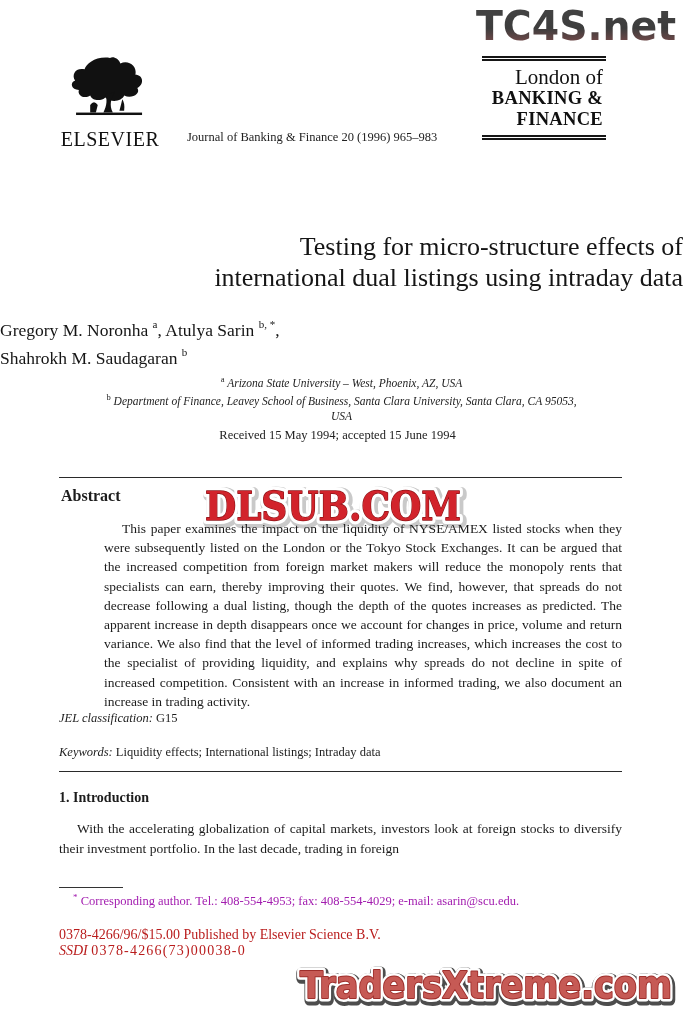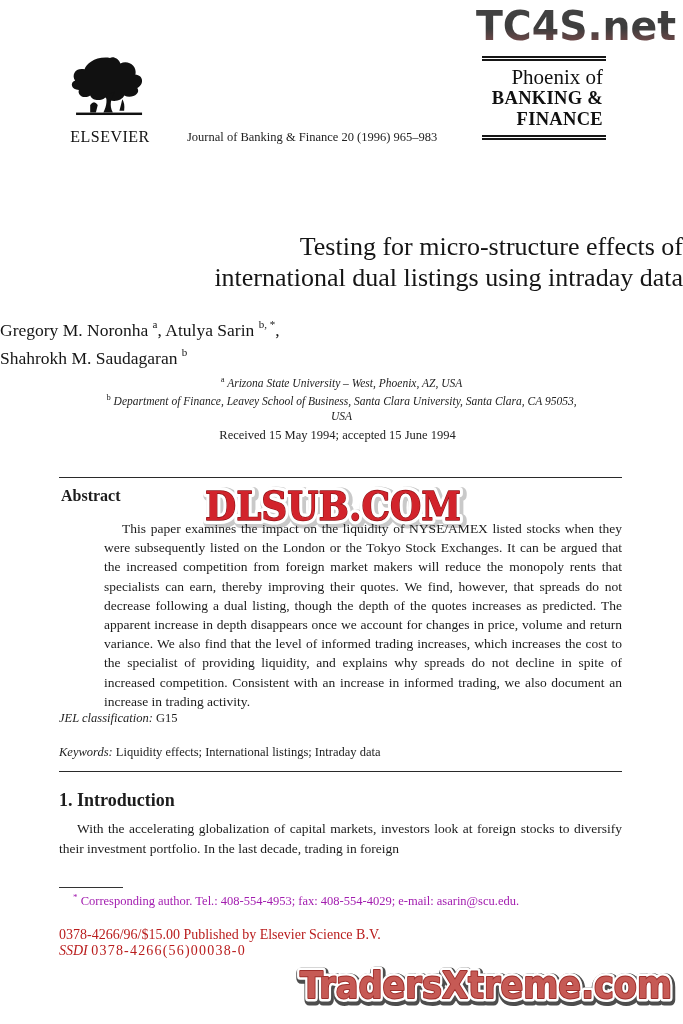--- a/index.html
+++ b/index.html
@@ -4,21 +4,21 @@
 <style>
   html,body{margin:0;padding:0;}
   body{
     width:683px;height:1024px;background:#ffffff;position:relative;
     font-family:"Liberation Serif", serif;color:#1c1c1c;overflow:hidden;
   }
   .abs{position:absolute;}
 
   
   .elsevier-block{left:60px;top:56px;width:100px;text-align:center;}
-  .elsevier-name{font-size:16px;letter-spacing:.5px;margin-top:2px;color:#111;}
+  .elsevier-name{font-size:20px;letter-spacing:.5px;margin-top:2px;color:#111;}
   .journal-citation{left:187px;top:130px;font-size:12.5px;color:#222;}
   .masthead{
     left:482px;top:56px;width:121px;
     border-top:5px double #161616;border-bottom:5px double #161616;
     padding:5px 3px 6px 0;text-align:right;color:#101010;
   }
   .masthead-l1{font-size:21px;line-height:22px;}
   .masthead-l2{font-size:18.5px;font-weight:bold;line-height:21px;letter-spacing:.3px;}
   .masthead-l3{font-size:18.5px;font-weight:bold;line-height:20px;letter-spacing:.3px;}
 
@@ -38,21 +38,21 @@
   .abstract-body{
     left:59px;right:61px;top:519px;font-size:13.5px;line-height:19.2px;
     text-align:justify;text-indent:18px;color:#1b1b1b;margin-left:45px;
   }
   .jel-line{left:59px;top:711px;font-size:12.5px;}
   .keywords-line{left:59px;top:745px;font-size:12.5px;}
   .ital{font-style:italic;}
   .rule-keywords{left:59px;right:61px;top:771px;}
 
   
-  .intro-heading{left:59px;top:790px;font-weight:bold;font-size:18px;}
+  .intro-heading{left:59px;top:790px;font-weight:bold;font-size:14px;}
   .intro-body{
     left:59px;right:61px;top:819px;font-size:13.5px;line-height:19.5px;
     text-align:justify;text-indent:18px;color:#1b1b1b;
   }
 
   
   .footnote-rule{left:59px;top:887px;width:64px;border-top:1px solid #333;}
   .footnote{left:59px;right:61px;top:892px;font-size:12.5px;text-indent:14px;color:#a21caf;}
   .footnote sup{font-size:9px;}
   .imprint{left:59px;top:927px;font-size:14px;line-height:16px;color:#b91c1c;}
@@ -88,21 +88,21 @@
       <path d="M58 46 q3 4 2 12 l-5 0 q2 -7 3 -12 Z"></path>
       <rect x="9" y="60" width="70" height="2.6"></rect>
     </g>
   </svg>
   <div class="elsevier-name">ELSEVIER</div>
 </div>
 
 <div class="abs journal-citation">Journal of Banking &amp; Finance 20 (1996) 965–983</div>
 
 <div class="abs masthead">
-  <div class="masthead-l1">Phoenix of</div>
+  <div class="masthead-l1">London of</div>
   <div class="masthead-l2">BANKING &amp;</div>
   <div class="masthead-l3">FINANCE</div>
 </div>
 
 <div class="abs article-title">
   <div>Testing for micro-structure effects of</div>
   <div>international dual listings using intraday data</div>
 </div>
 
 <div class="abs authors">
@@ -149,21 +149,21 @@
 <div class="abs footnote-rule"></div>
 <div class="abs footnote">
   <sup>*</sup>
   <span>Corresponding author. Tel.: 408-554-4953; fax: 408-554-4029; e-mail: asarin@scu.edu.</span>
 </div>
 
 <div class="abs imprint">
   <div>0378-4266/96/$15.00 Published by Elsevier Science B.V.</div>
   <div>
     <span class="ital">SSDI</span>
-    <span class="ssdi-value">0378-4266(56)00038-0</span>
+    <span class="ssdi-value">0378-4266(73)00038-0</span>
   </div>
 </div>
 
 <div class="abs wm-bottom">
   <svg width="392" height="56" viewBox="0 0 392 56">
     <text x="10" y="42" font-family="DejaVu Sans, sans-serif" font-weight="bold" font-size="38" fill="#4d4d4d" stroke="#4d4d4d" stroke-width="11" stroke-linejoin="round" textLength="372" lengthAdjust="spacingAndGlyphs">TradersXtreme.com</text>
     <text x="9" y="40" font-family="DejaVu Sans, sans-serif" font-weight="bold" font-size="38" fill="#ffffff" stroke="#ffffff" stroke-width="7" stroke-linejoin="round" textLength="372" lengthAdjust="spacingAndGlyphs">TradersXtreme.com</text>
     <text x="9" y="40" font-family="DejaVu Sans, sans-serif" font-weight="bold" font-size="38" fill="#c65a55" stroke="#9e2f2c" stroke-width="2" paint-order="stroke" stroke-linejoin="round" textLength="372" lengthAdjust="spacingAndGlyphs">TradersXtreme.com</text>
   </svg>
 </div>

